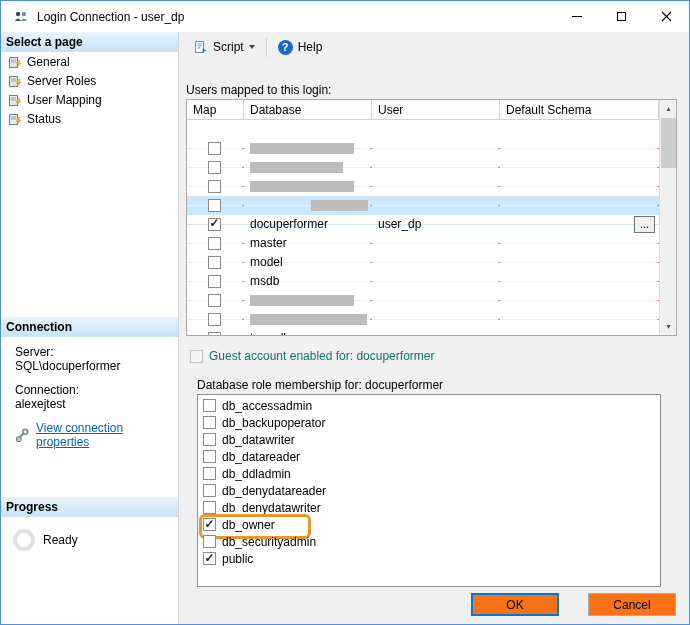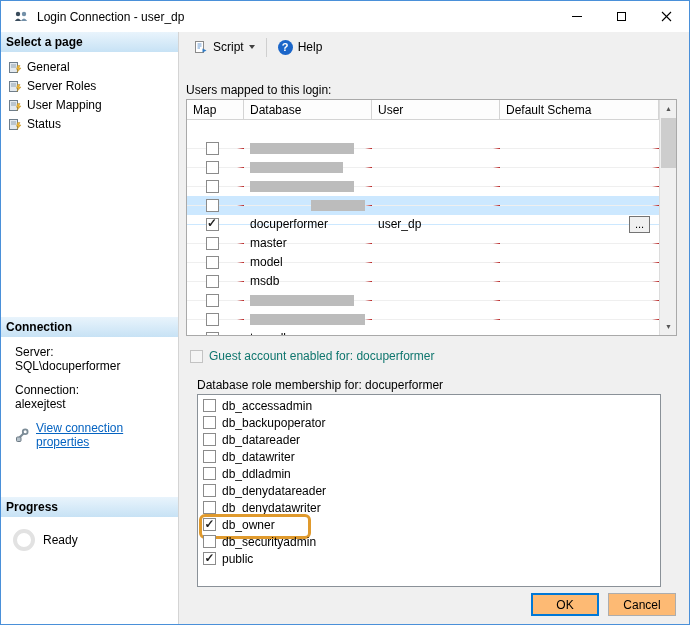--- a/index.html
+++ b/index.html
@@ -18,21 +18,21 @@
   .glyph-max { width: 9px; height: 9px; border: 1px solid #000; display: block; }
 
   
   .body-row { flex: 1; display: flex; min-height: 0; }
 
   
   .sidebar { width: 178px; background: #fff; border-right: 1px solid #d4d4d4; display: flex; flex-direction: column; }
   .side-header { flex: none; height: 20px; line-height: 20px; padding-left: 5px; font-weight: bold;
                  background: linear-gradient(#e9f4fc, #c7e2f5); }
   .page-list { padding-top: 3px; }
-  .page-item { display: flex; align-items: flex-end; gap: 5px; height: 19px; padding-left: 7px; }
+  .page-item { display: flex; align-items: flex-start; gap: 5px; height: 19px; padding-left: 7px; }
   .page-icon { display: inline-flex; flex: none; }
   .hdr-connection { margin-top: 186px; }
   .conn-block { padding: 8px 8px 0 14px; }
   .conn-label { height: 14px; }
   .conn-value { height: 14px; margin-bottom: 10px; }
   .view-link-row { margin-top: 10px; display: flex; align-items: center; gap: 6px; }
   .view-link { color: #0563c1; text-decoration: underline; cursor: pointer; }
   .hdr-progress { margin-top: 48px; }
   .progress-block { padding: 12px 8px 0 12px; display: flex; align-items: center; gap: 8px; }
   .spinner { width: 22px; height: 22px; border-radius: 50%; border: 4px solid #e2e2e2; flex: none; }
@@ -51,21 +51,21 @@
   
   .grid { position: relative; width: 491px; height: 237px; background: #fff; border: 1px solid #a9a9a9; overflow: hidden; }
   .grid-header { display: flex; height: 20px; margin-right: 17px; border-bottom: 1px solid #d4d4d4; background: #fdfdfd; }
   .hcell { display: flex; align-items: center; padding-left: 6px; border-right: 1px solid #d4d4d4; }
   .c-map { width: 57px; flex: none; }
   .c-db { width: 128px; flex: none; }
   .c-user { width: 128px; flex: none; }
   .c-schema { flex: 1; min-width: 0; }
   .grid-body { margin-right: 17px; height: 217px; overflow: hidden; }
   .grid-row { display: flex; height: 19px; }
-  .cell { display: flex; align-items: center; padding-left: 6px; border-right: 7px solid #b91c1c; border-bottom: 1px solid #efefef; margin-top: 28px; }
+  .cell { display: flex; align-items: center; padding-left: 6px; border-right: 2px solid #b91c1c; border-bottom: 1px solid #efefef; margin-top: 28px; }
   .cell.c-map { justify-content: center; padding-left: 0; }
   .grid-row.selected { background: #cce8ff; }
   .grid-row.selected .cell { border-color: #cce8ff; }
   .redacted { display: inline-block; height: 11px; background: #bcbcbc; }
   .browse-btn { margin-left: auto; margin-right: 2px; width: 21px; height: 17px; border: 1px solid #747474; background: #f0f0f0; font-family: inherit; font-size: 11px; line-height: 6px; padding: 0; }
 
   .grid-scroll { position: absolute; top: 0; right: 0; width: 17px; height: 100%; background: #f0f0f0; border-left: 1px solid #dcdcdc; }
   .sb-btn { position: absolute; left: 0; width: 17px; height: 17px; display: flex; align-items: center; justify-content: center; font-size: 7px; color: #555; }
   .sb-up { top: 0; }
   .sb-down { bottom: 0; }
@@ -78,21 +78,21 @@
 
   
   .guest-row { display: flex; align-items: center; gap: 6px; margin: 12px 0 0 4px; color: #0f766e; height: 16px; }
   .roles-label { margin: 14px 0 2px 11px; }
   .rolebox { margin-left: 11px; width: 464px; height: 193px; background: #fff; border: 1px solid #8a9198; padding-top: 2px; overflow: hidden; }
   .role-row { display: flex; align-items: center; gap: 6px; height: 17px; padding-left: 5px; position: relative; }
   .role-row.hl::before { content: ""; position: absolute; left: 1px; top: -2px; width: 106px; height: 19px; border: 3px solid #e09a2d; border-radius: 6px; pointer-events: none; }
 
   
   .footer { display: flex; justify-content: flex-end; gap: 9px; margin-top: 6px; }
-  .btn { width: 68px; height: 23px; background: #fdba74; border: 1px solid #adadad; font-family: inherit; font-size: 12px; }
+  .btn { width: 88px; height: 23px; background: #f97316; border: 1px solid #adadad; font-family: inherit; font-size: 12px; margin-left: 20px; }
   .btn.primary { border: 2px solid #0078d7; }
 </style>
 </head>
 <body>
 
 <div class="window">
 
   <div class="titlebar">
     <span class="win-icon">
       <svg width="16" height="16" viewBox="0 0 16 16">
@@ -359,25 +359,25 @@
             <div class="role-row">
               <span class="checkbox"></span>
               <span class="role-label">db_accessadmin</span>
             </div>
             <div class="role-row">
               <span class="checkbox"></span>
               <span class="role-label">db_backupoperator</span>
             </div>
             <div class="role-row">
               <span class="checkbox"></span>
+              <span class="role-label">db_datawriter</span>
+            </div>
+            <div class="role-row">
+              <span class="checkbox"></span>
               <span class="role-label">db_datareader</span>
-            </div>
-            <div class="role-row">
-              <span class="checkbox"></span>
-              <span class="role-label">db_datawriter</span>
             </div>
             <div class="role-row">
               <span class="checkbox"></span>
               <span class="role-label">db_ddladmin</span>
             </div>
             <div class="role-row">
               <span class="checkbox"></span>
               <span class="role-label">db_denydatareader</span>
             </div>
             <div class="role-row">

